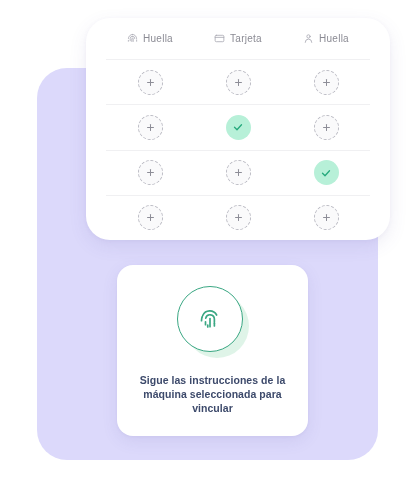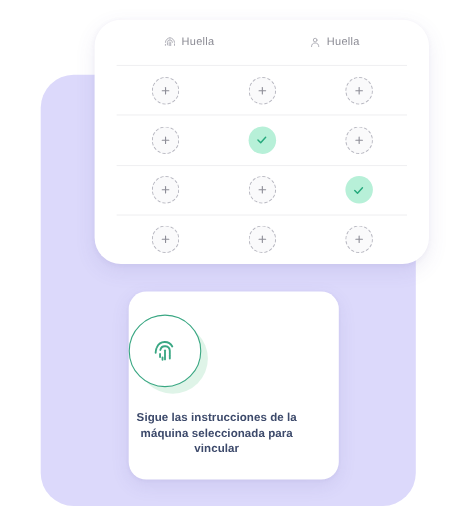--- a/index.html
+++ b/index.html
@@ -141,20 +141,21 @@
     top: 265px;
     width: 191px;
     height: 171px;
     background: #ffffff;
     border-radius: 16px;
     box-shadow: 0 5px 16px rgba(90, 80, 160, 0.10),
                 0 1px 3px rgba(90, 80, 160, 0.05);
     z-index: 2;
     display: flex;
     flex-direction: column;
+    align-items: center;
     box-sizing: border-box;
     padding-top: 21px;
   }
 
   .fp-wrap {
     position: relative;
     width: 72px;
     height: 72px;
   }
   
@@ -215,20 +216,29 @@
             <path d="M17 12a5 5 0 0 0-5-5"></path>
             <path d="M12 11a1.5 1.5 0 0 1 1.5 1.5v6"></path>
             <path d="M10.5 12.5v6"></path>
             <path d="M3 16v2"></path>
             <path d="M21 15v3"></path>
           </svg>
         </span>
         <span>Huella</span>
       </div>
 
+      <div class="head-cell">
+        <span class="head-icon">
+          <svg viewBox="0 0 24 24" width="11" height="11" fill="none" stroke="currentColor" stroke-width="1.8" stroke-linecap="round" stroke-linejoin="round">
+            <rect x="2.5" y="5" width="19" height="14" rx="2.5"></rect>
+            <line x1="2.5" y1="9.5" x2="21.5" y2="9.5"></line>
+          </svg>
+        </span>
+        <span>Tarjeta</span>
+      </div>
 
       <div class="head-cell">
         <span class="head-icon">
           <svg viewBox="0 0 24 24" width="11" height="11" fill="none" stroke="currentColor" stroke-width="1.8" stroke-linecap="round" stroke-linejoin="round">
             <circle cx="12" cy="7.5" r="3.6"></circle>
             <path d="M4.8 20.5a7.2 7.2 0 0 1 14.4 0"></path>
           </svg>
         </span>
         <span>Huella</span>
       </div>

